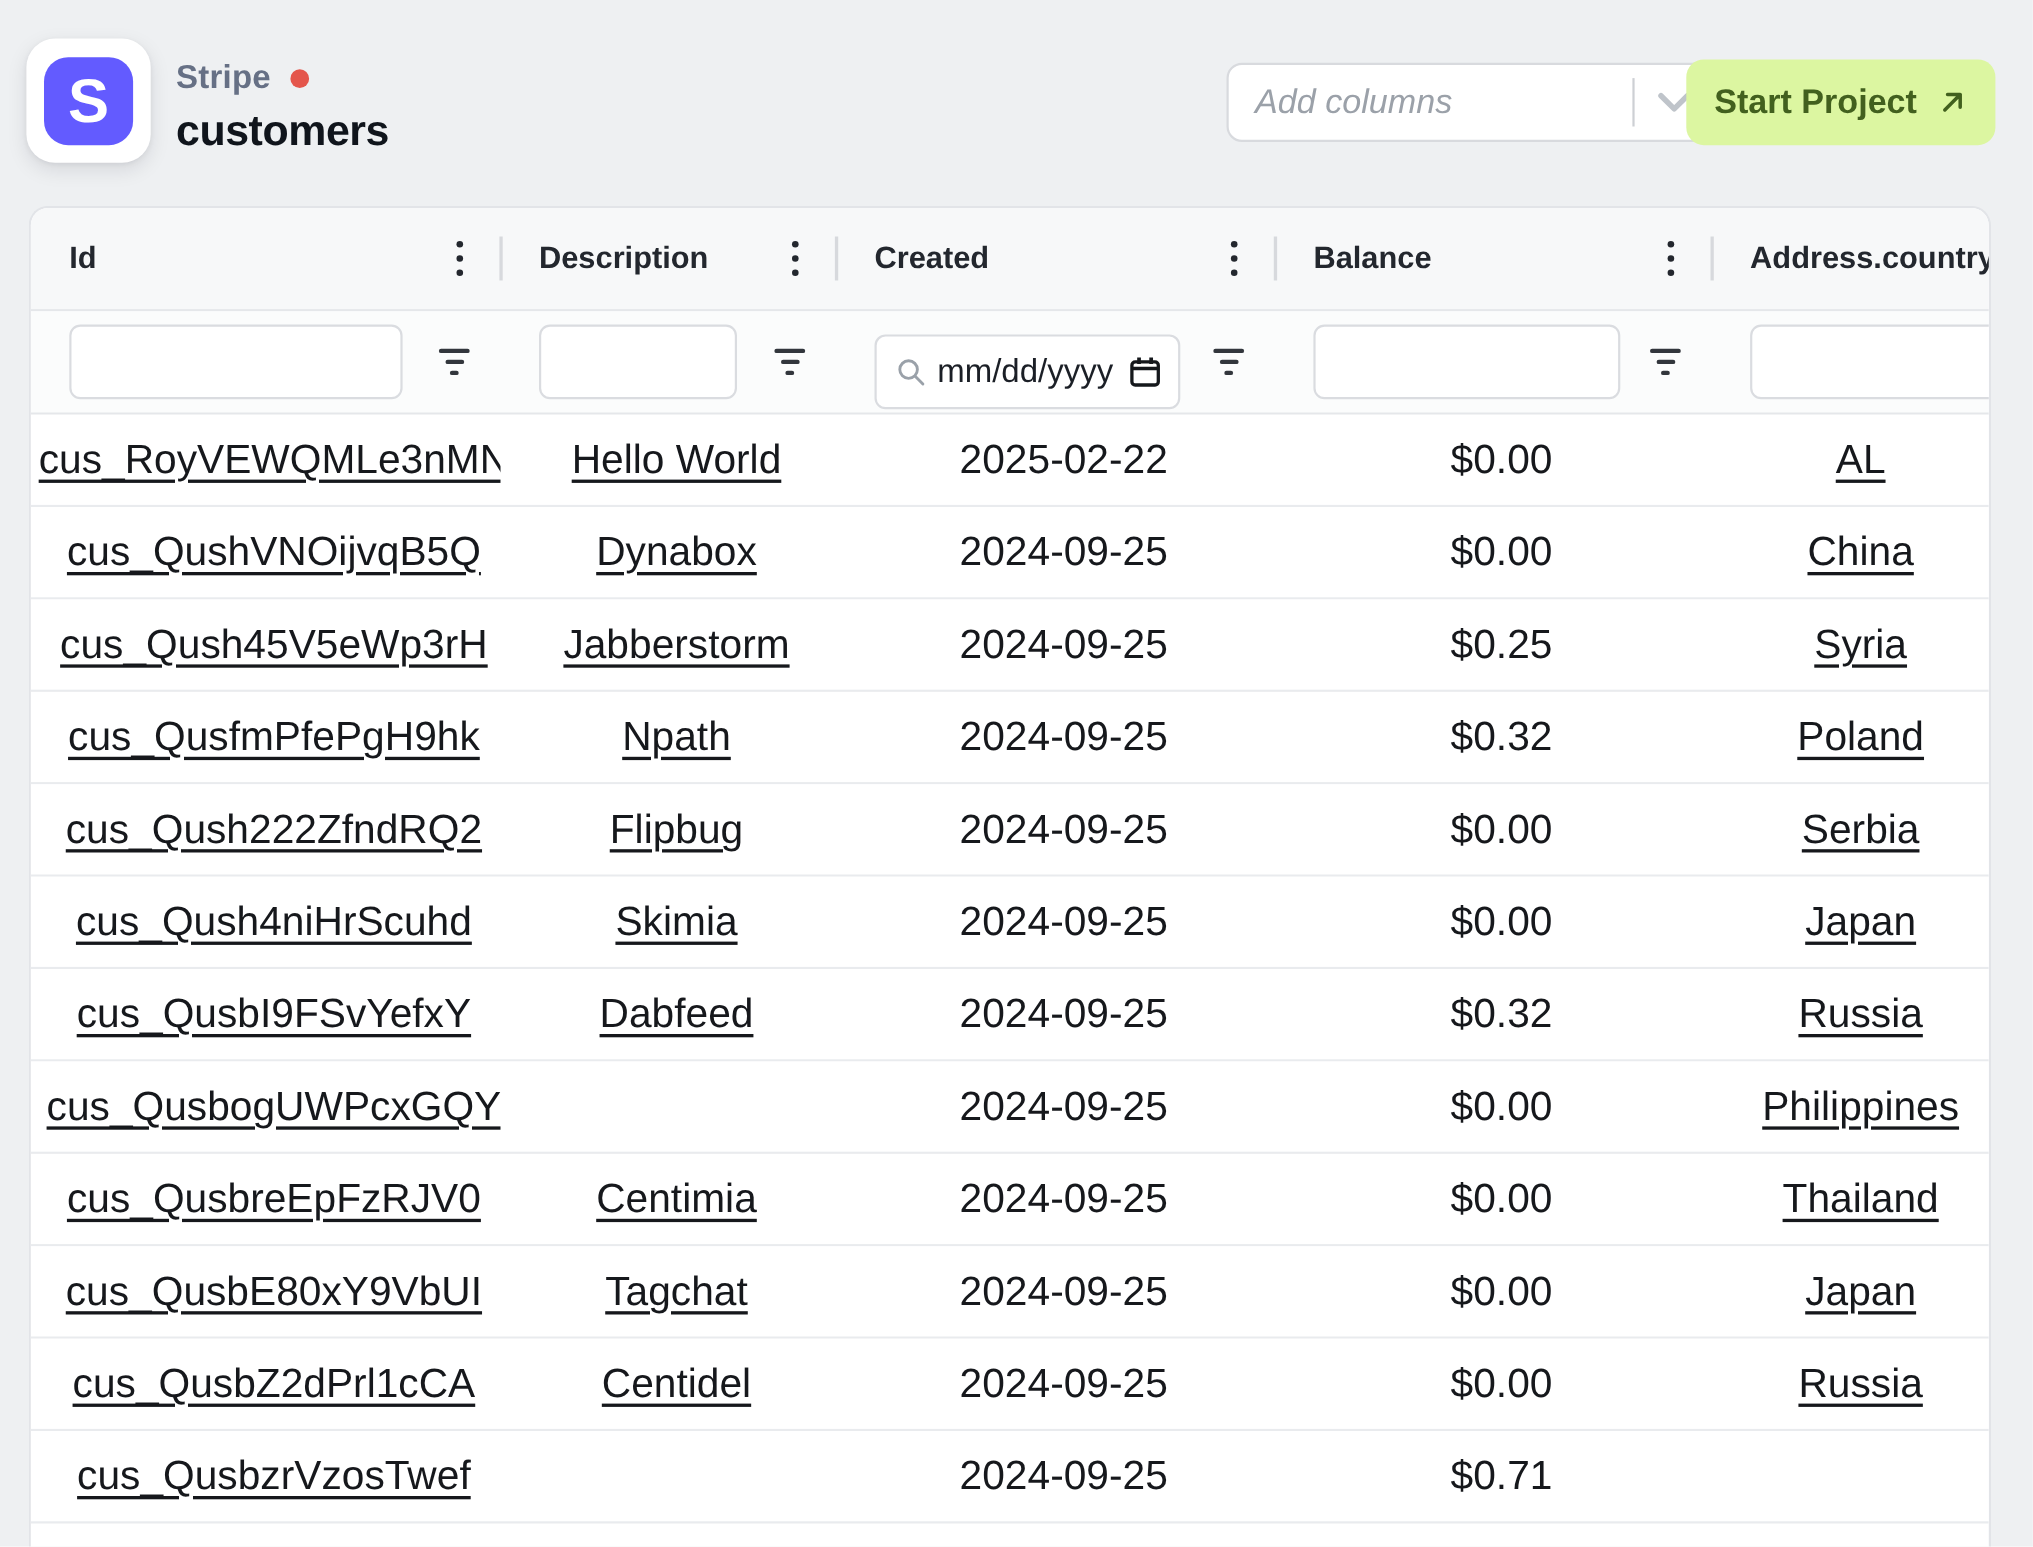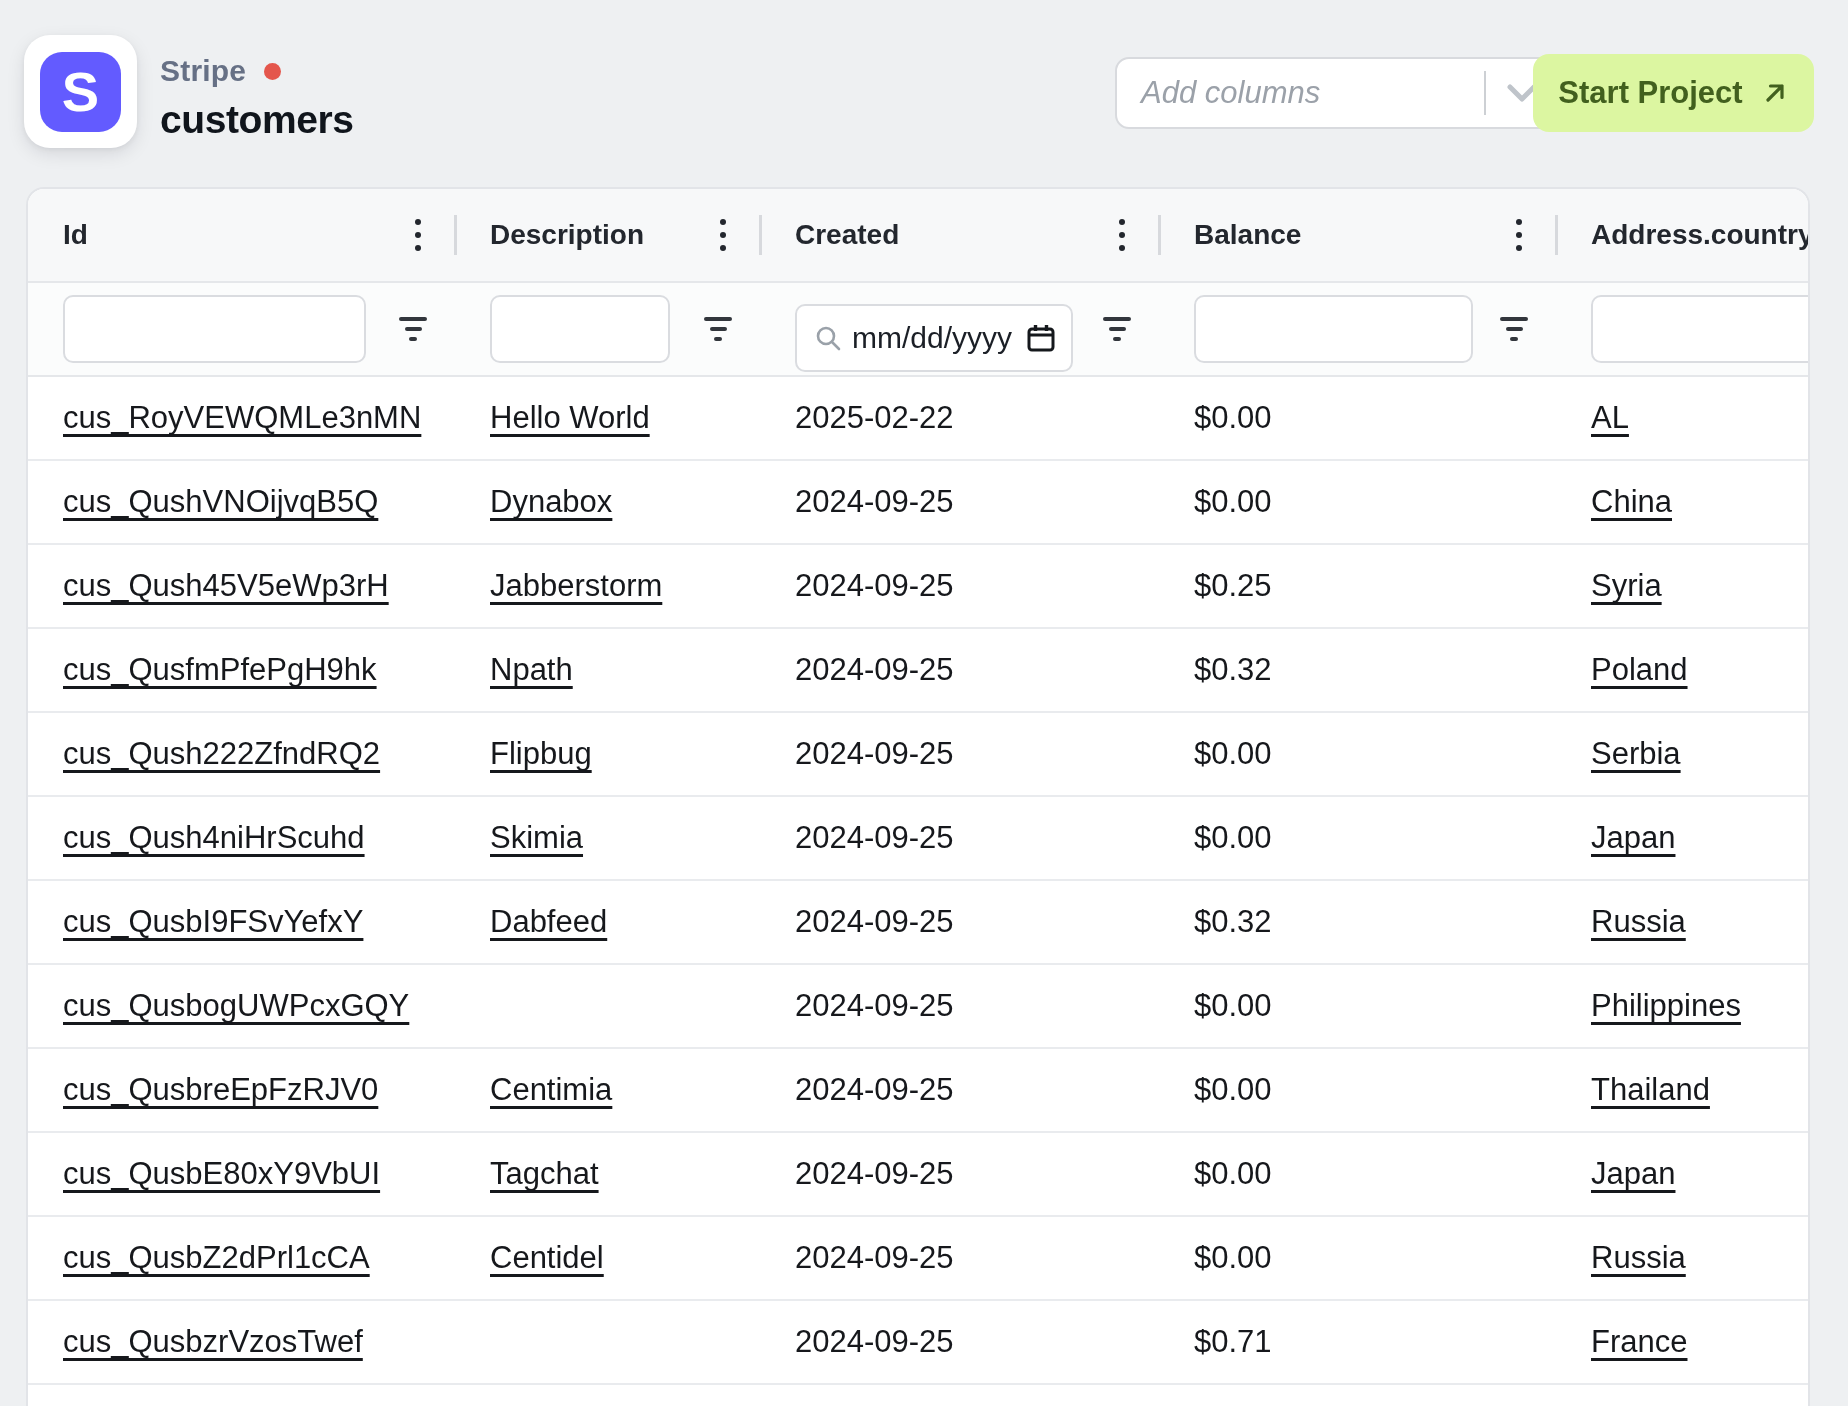--- a/index.html
+++ b/index.html
@@ -81,21 +81,21 @@
   .date-box {
     width:278px; height:68px; background:#fff; border:2px solid #dadce0; border-radius:10px;
     display:flex; align-items:center; padding:0 14px 0 16px; gap:9px; overflow:hidden;margin-top:17px;
   }
   .date-placeholder { font-size:30px; color:#1b1f26; white-space:nowrap; flex:1; overflow:hidden; }
   .filter-icon { display:flex; flex-direction:column; align-items:center; gap:6px; cursor:pointer; }
   .filter-icon i { height:4px; border-radius:2px; background:#32363c; display:block; }
   .filter-icon i:nth-child(1){width:28px;} .filter-icon i:nth-child(2){width:17px;} .filter-icon i:nth-child(3){width:8px;}
 
   .row { display:flex; height:84px; border-bottom:2px solid #e9ebee; background:#fff; }
-  .cell { display:flex; align-items:center; padding:0 20px 0 35px; font-size:31px; color:#16181c; white-space:nowrap; overflow:hidden; }
+  .cell { display:flex; align-items:center; padding:0 20px 0 35px; font-size:37px; color:#16181c; white-space:nowrap; overflow:hidden;justify-content:center; }
   .link {
     color:#16181c; text-decoration:underline; text-decoration-thickness:2.5px;
     text-underline-offset:6px; cursor:pointer;
   }
   .link.empty { text-decoration:none; cursor:default; }
 </style>
 </head>
 <body>
 
 <div class="logo-card">
@@ -430,19 +430,16 @@
         </div>
       <div class="cell c2">
           <a class="link empty"></a>
         </div>
       <div class="cell c3">
           <span>2024-09-25</span>
         </div>
       <div class="cell c4">
           <span>$0.71</span>
         </div>
-      <div class="cell c5">
-          <a class="link">France</a>
-        </div>
     </div>
   </div>
 
 </div>
 
 </body></html>

